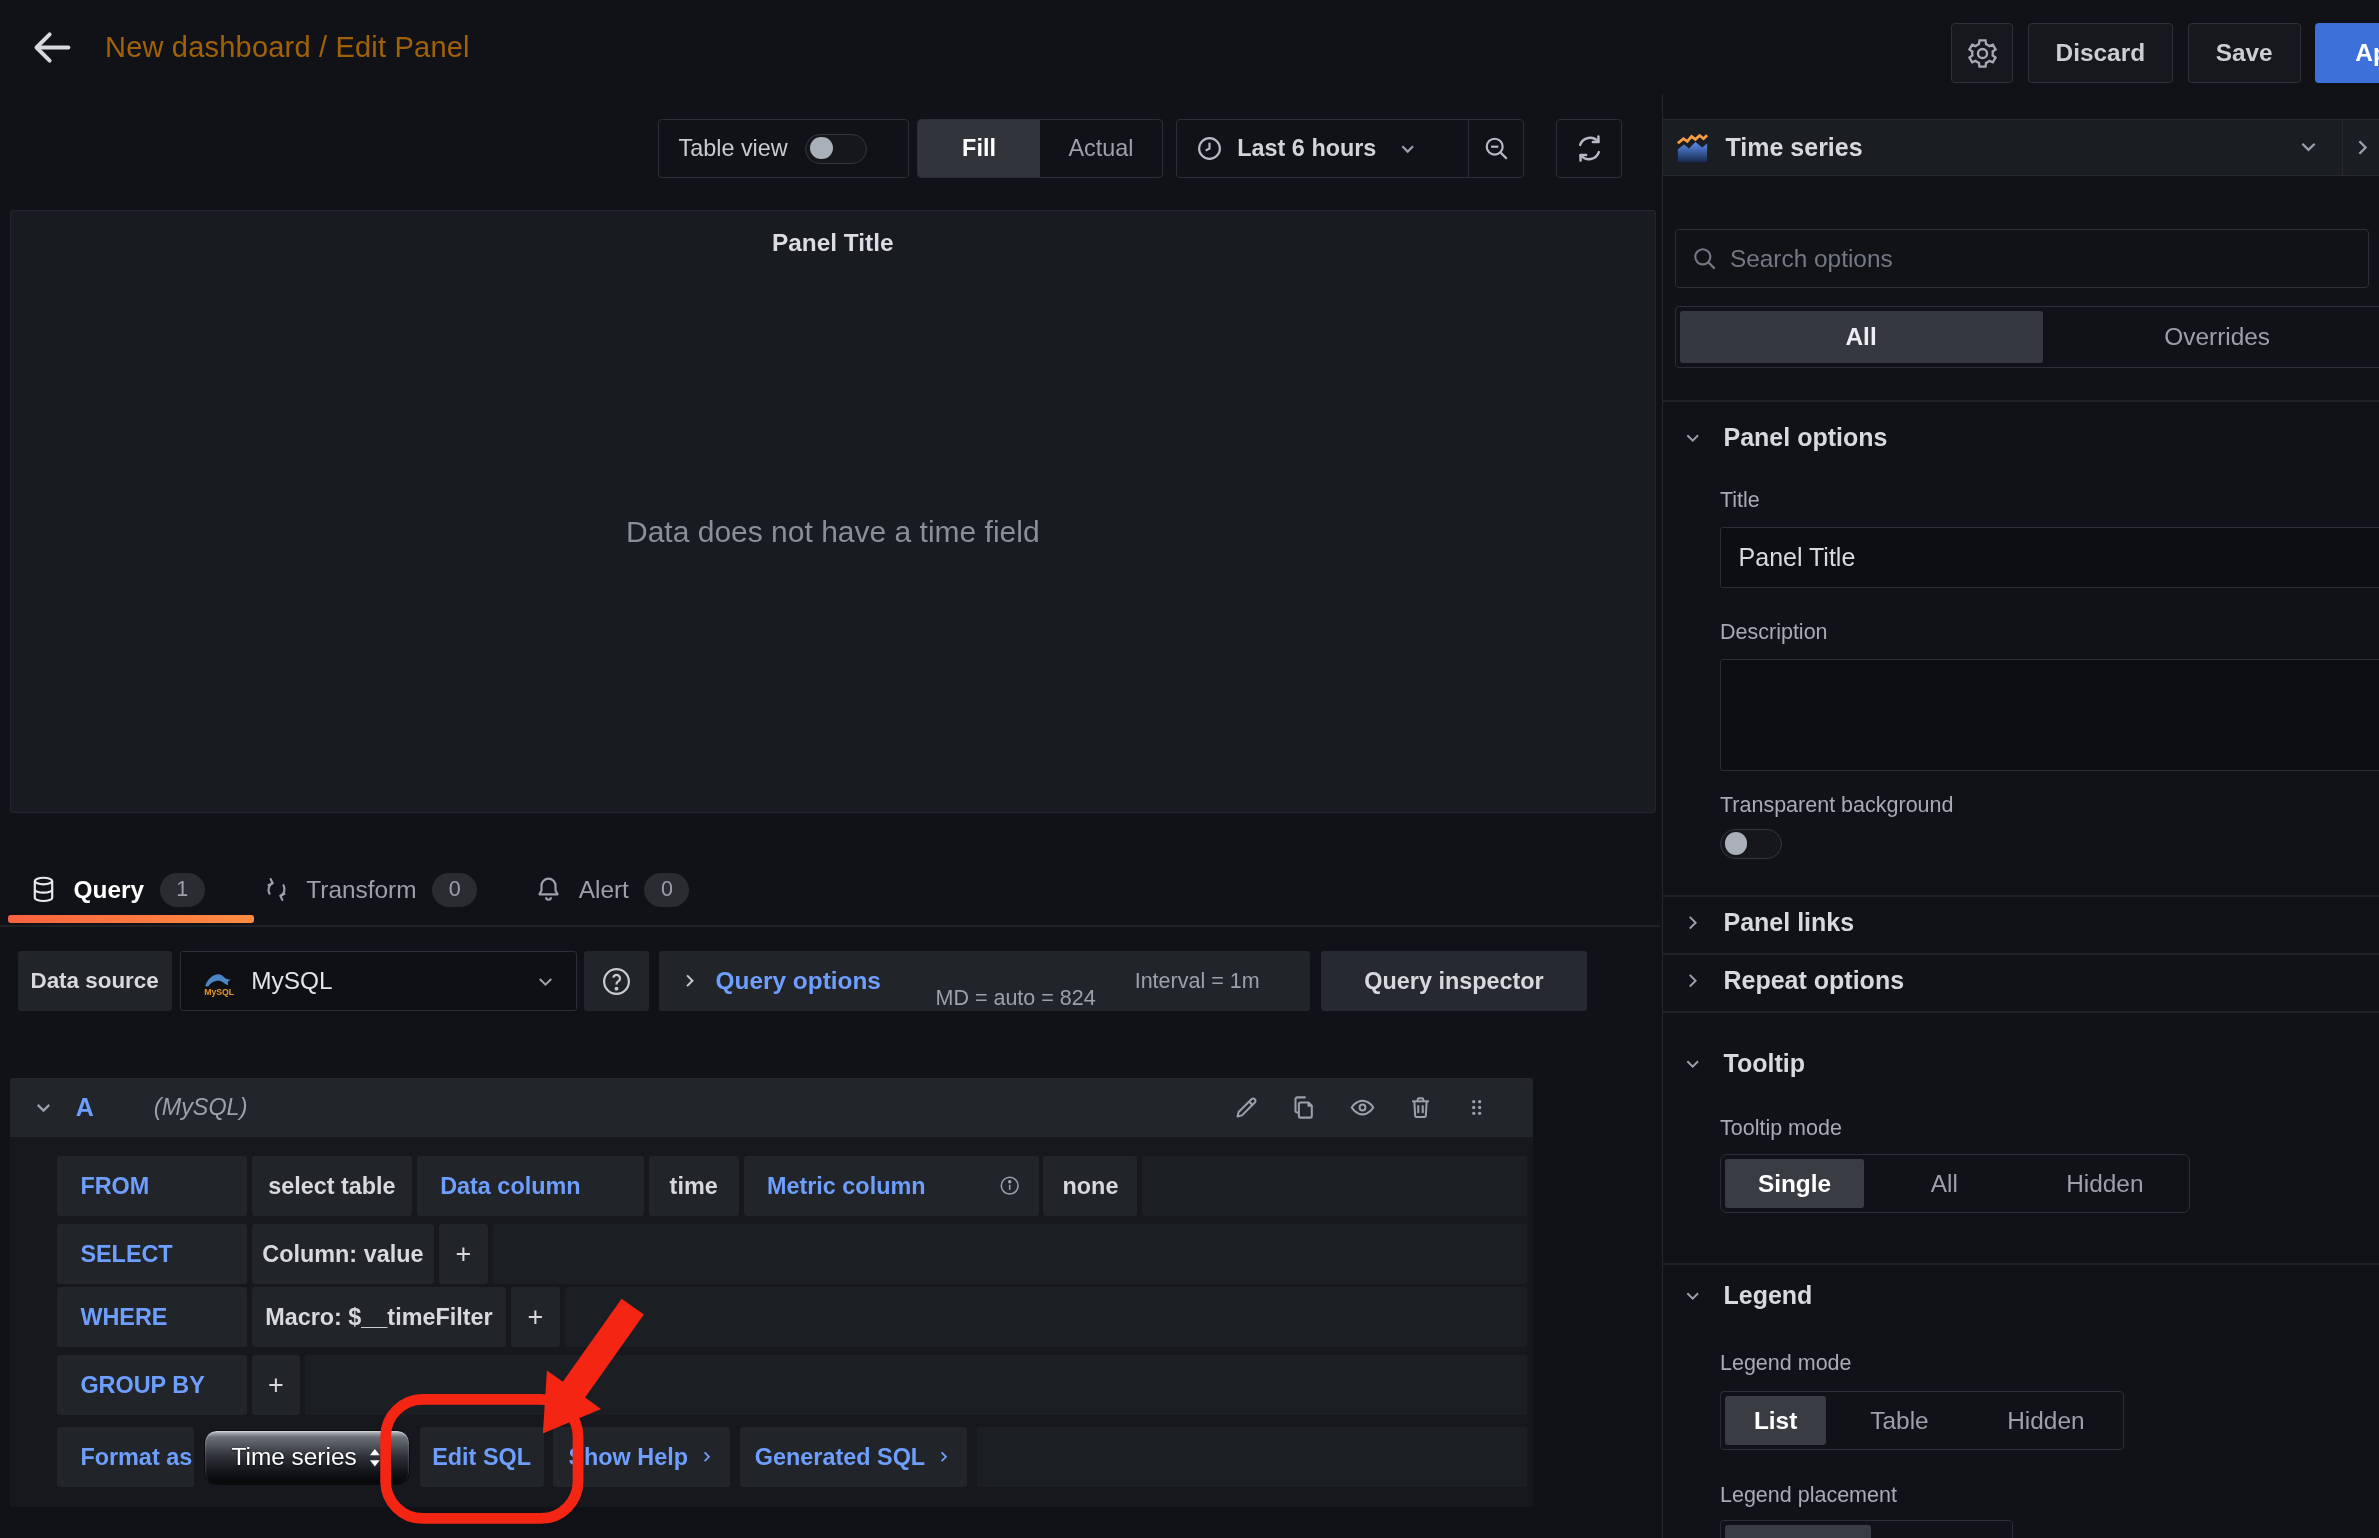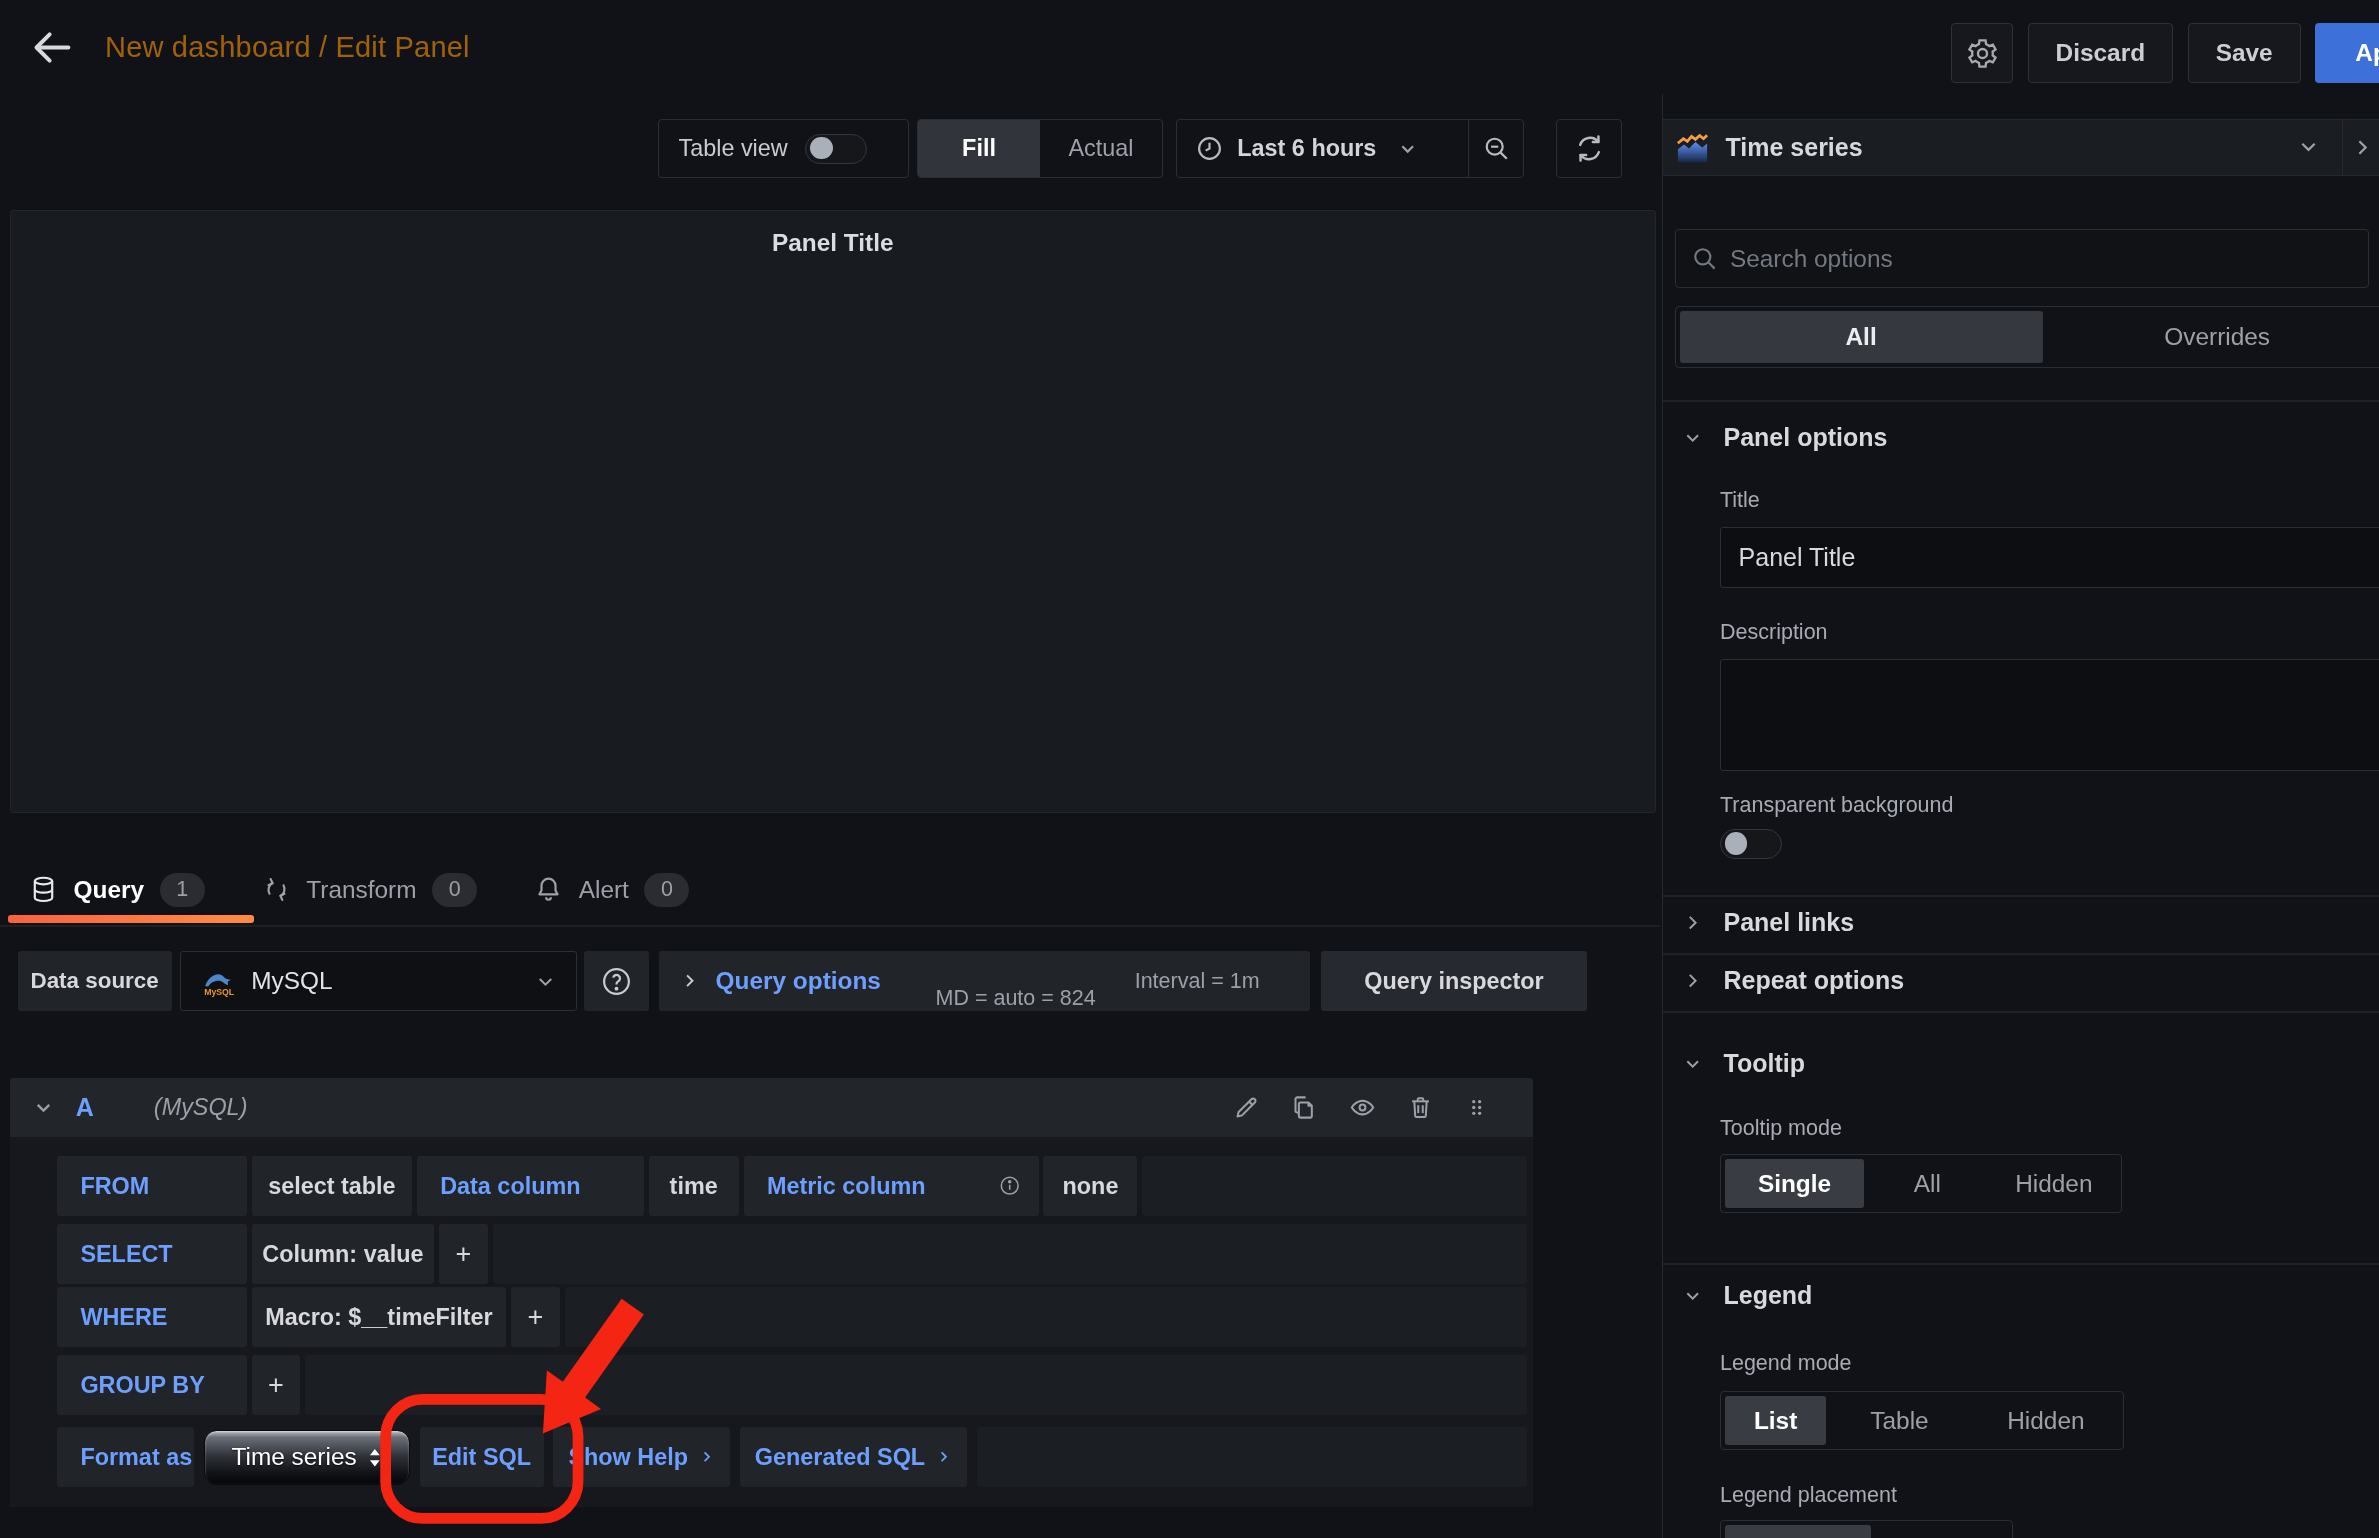--- a/index.html
+++ b/index.html
@@ -113,21 +113,21 @@
   .sec-row .h { font-size:25px; font-weight:700; color:#d8d9dd; }
   .sec-row .chv { color:#9da0a8; }
   .opt-label { left:57px; font-size:21.5px; color:#a8abb3; }
   .sb-input { left:57px; width:673px; background:#0d0e12; border:1.5px solid #2b2f35; border-radius:2.9px; color:#d8d9dd; font-size:25px; padding:0 17.6px; font-family:"Liberation Sans",sans-serif; }
   #po-title-input { top:433px; height:61px; }
   #po-desc { top:565px; height:112px; resize:none; outline:none; }
   #po-toggle { left:57px; top:735px; }
   .sgroup { left:57px; height:59px; border:1.5px solid #2b2f35; border-radius:3.9px; display:flex; padding:3.9px; }
   .sseg { flex:1; display:flex; align-items:center; justify-content:center; font-size:24.4px; color:#9da0a8; cursor:pointer; }
   .sseg.active { flex:0 0 auto; background:#393c43; border-radius:2.9px; color:#fff; font-weight:700; }
-  #tt-group { top:1060px; width:402px; }
+  #tt-group { top:1060px; width:470px;border-radius:7px; }
   #tt-group .active { padding:0 33px; }
   #lg-group { top:1297px; width:404px; }
   #lg-group .active { padding:0 29px; }
   #lp-group { top:1426px; width:293px; }
   #lp-group .active { width:146px; }
 </style>
 </head>
 <body>
 
 <div id="topbar" class="abs">
@@ -196,20 +196,21 @@
         <path d="M4.8 9.2a8 8 0 0 1 13.9-2.4"></path>
         <polyline points="18.9,2.6 19,7 14.6,7"></polyline>
         <path d="M19.2 14.8a8 8 0 0 1-13.9 2.4"></path>
         <polyline points="5.1,21.4 5,17 9.4,17"></polyline>
       </svg>
   </span>
 </div>
 
 <div id="panel" class="abs">
   <div id="panel-title">Panel Title</div>
+  <div id="panel-msg">Data does not have a time field</div>
 </div>
 
 <div id="tabs" class="abs">
   <div class="tab active">
     <span class="ticon">
       <svg width="29" height="29" viewBox="0 0 24 24" fill="none" stroke="currentColor" stroke-width="1.8">
           <ellipse cx="12" cy="5" rx="7.2" ry="2.7"></ellipse>
           <path d="M4.8 5v6.9c0 1.5 3.2 2.7 7.2 2.7s7.2-1.2 7.2-2.7V5"></path>
           <path d="M4.8 11.9v6.9c0 1.5 3.2 2.7 7.2 2.7s7.2-1.2 7.2-2.7v-6.9"></path>
         </svg>

